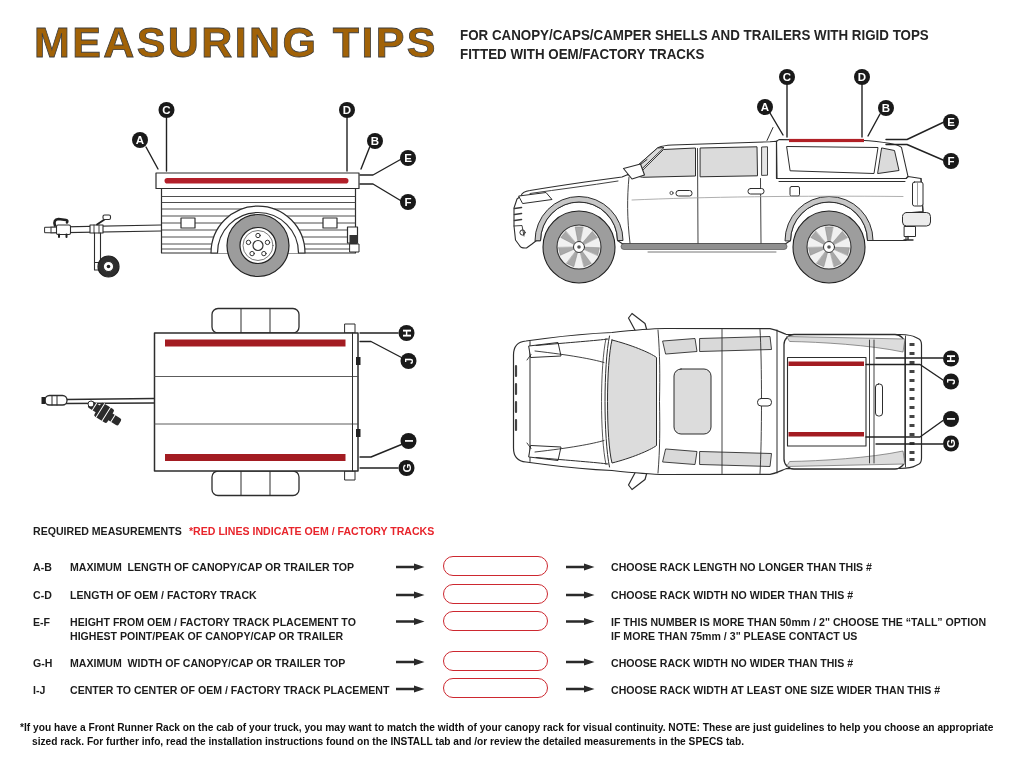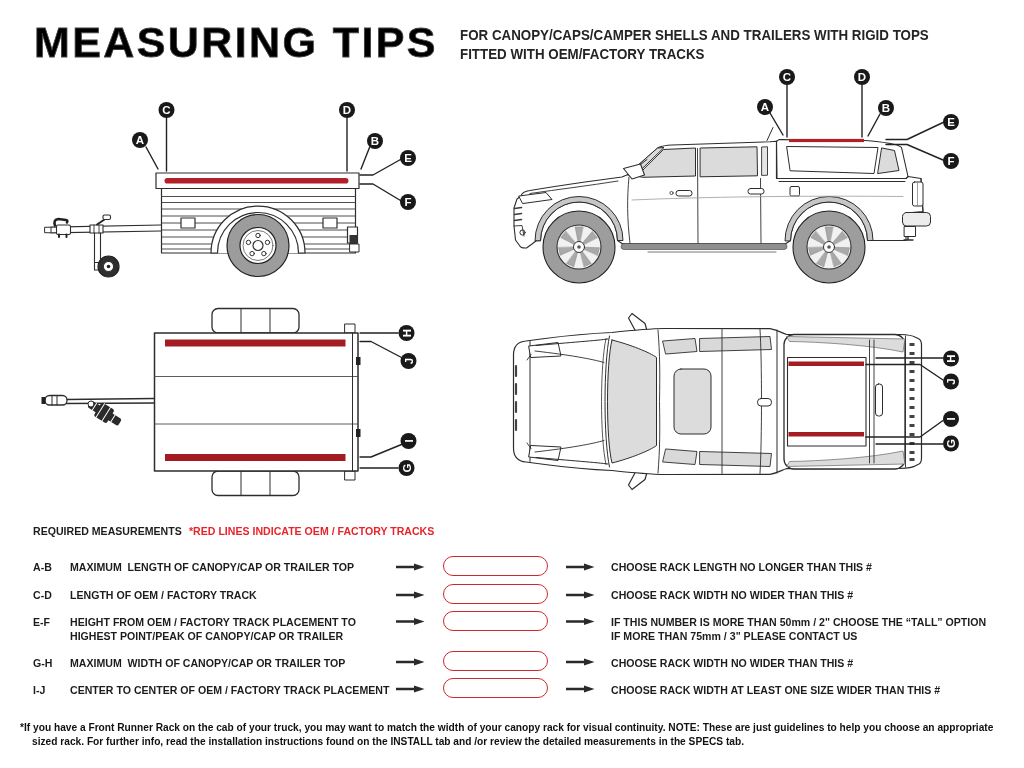--- a/index.html
+++ b/index.html
@@ -1,20 +1,20 @@
 <!DOCTYPE html>
 <html><head>
 <meta charset="utf-8">
 <style>
   html,body{margin:0;padding:0;}
   *{-webkit-font-smoothing:antialiased;}
   body{width:1024px;height:768px;background:#fff;font-family:"Liberation Sans",sans-serif;overflow:hidden;position:relative;}
   .abs{position:absolute;}
   .c{white-space:nowrap;font-weight:bold;transform:scaleX(.92);transform-origin:0 0;color:#1c1c1c;}
-  #title{left:34px;top:18px;font-size:43px;font-weight:bold;color:#000000;letter-spacing:2.4px;white-space:nowrap;-webkit-text-stroke:0.8px #3e3e3e;}
+  #title{left:34px;top:18px;font-size:43px;font-weight:bold;color:#a16207;letter-spacing:2.4px;white-space:nowrap;-webkit-text-stroke:0.8px #3e3e3e;}
   #subtitle{left:460px;top:25px;font-size:15px;font-weight:bold;color:#242424;line-height:19px;transform:scaleX(.89);transform-origin:0 0;letter-spacing:0px;}
   .row-t{font-size:11.5px;line-height:14px;}
   #footer{left:20px;top:721px;font-size:11px;font-weight:bold;color:#111;line-height:13.5px;transform:scaleX(.925);transform-origin:0 0;width:1160px;}
   .pill{position:absolute;width:103px;height:18px;border:1.4px solid #cd2830;border-radius:11px;background:#fff;}
 </style>
 </head>
 <body>
 <div class="abs" id="title">MEASURING TIPS</div>
 <div class="abs" id="subtitle">FOR CANOPY/CAPS/CAMPER SHELLS AND TRAILERS WITH RIGID TOPS<br>FITTED WITH OEM/FACTORY TRACKS</div>
 

